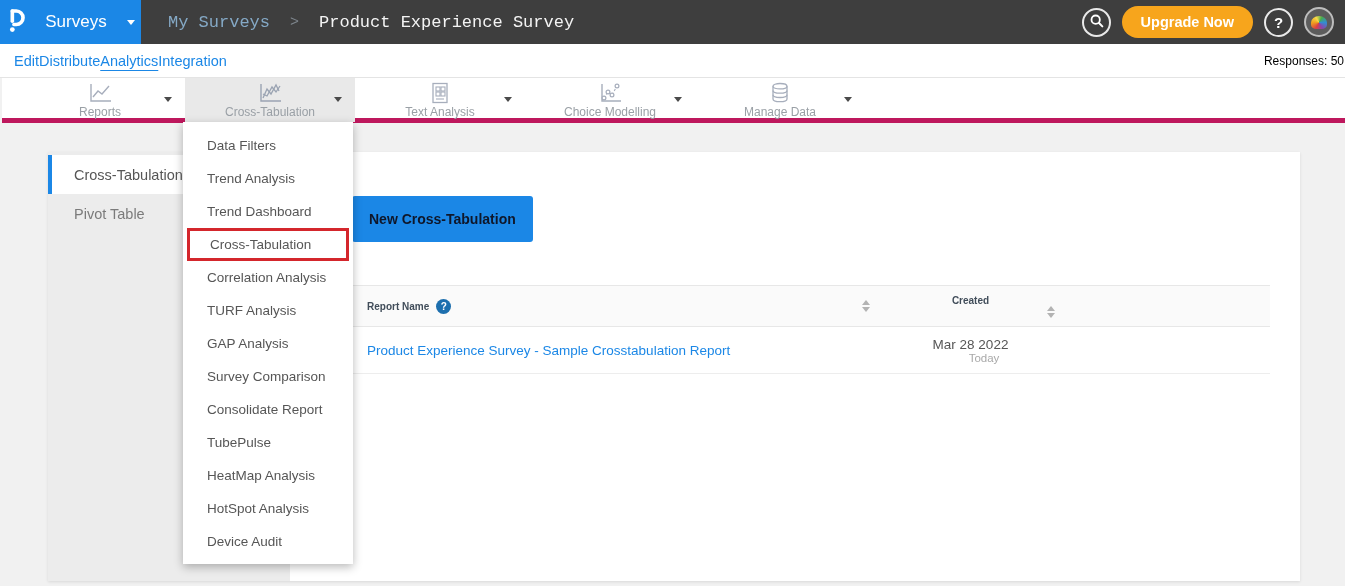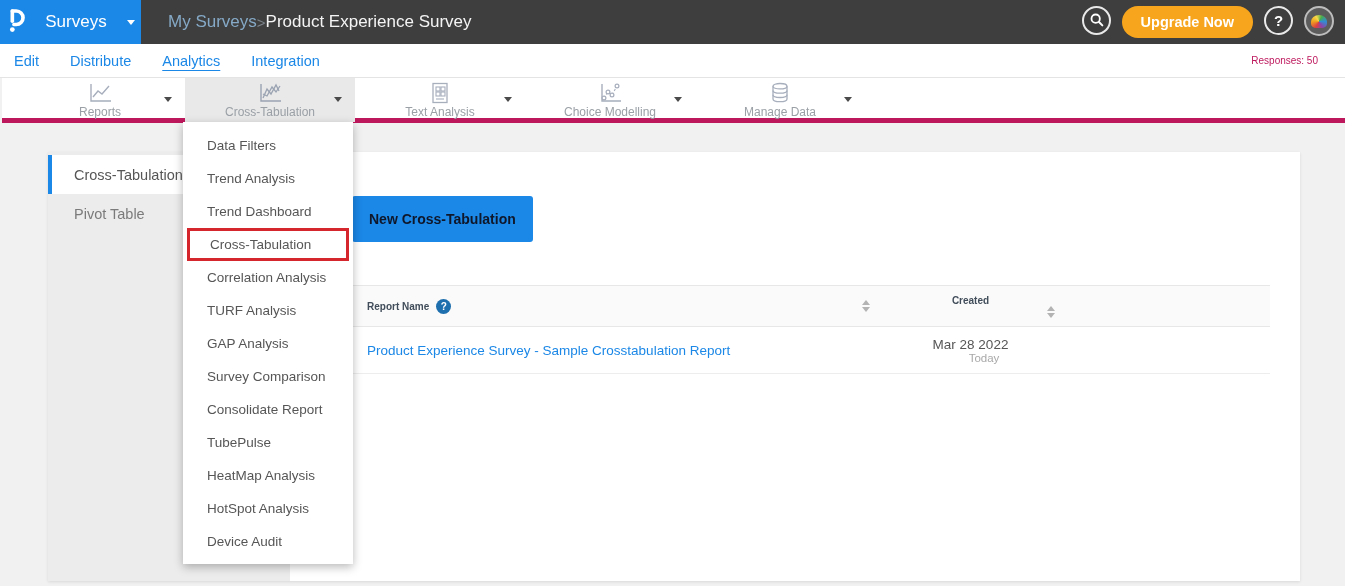--- a/index.html
+++ b/index.html
@@ -4,36 +4,36 @@
 <style>
   * { margin:0; padding:0; box-sizing:border-box; }
   html,body { width:1345px; height:586px; overflow:hidden; }
   body { font-family:"Liberation Sans", sans-serif; background:#f1f1f1; position:relative; }
 
   
   .topbar { position:absolute; left:0; top:0; width:1345px; height:44px; background:#3e3e3e; display:flex; align-items:center; z-index:10; }
   .logo-box { width:141px; height:44px; background:#1b87e6; display:flex; align-items:center; justify-content:center; gap:20px; cursor:pointer; }
   .logo-box .product { color:#fff; font-size:17px; }
   .caret-down { width:0; height:0; border-left:4.5px solid transparent; border-right:4.5px solid transparent; border-top:5px solid #fff; }
-  .breadcrumb { display:flex; align-items:center; gap:0; margin-left:27px; font-size:17px; }
+  .breadcrumb { display:flex; align-items:center; gap:20px; margin-left:27px; font-size:17px;font-family:Liberation Mono, monospace; }
   .bc-parent { color:#85a9c6; cursor:pointer; }
   .bc-sep { color:#7d858c; font-size:15px; }
   .bc-title { color:#f4f4f4; }
-  .topbar-right { margin-left:auto; display:flex; align-items:flex-start; gap:11px; margin-right:11px; }
+  .topbar-right { margin-left:auto; display:flex; align-items:center; gap:11px; margin-right:11px; }
   .circle-btn { width:29px; height:29px; border:2px solid #e9e9e9; border-radius:50%; display:flex; align-items:center; justify-content:center; color:#fff; font-weight:bold; font-size:15px; cursor:pointer; }
   .upgrade-btn { background:#f7a51c; color:#fff; font-size:14.5px; font-weight:bold; border:none; border-radius:16px; padding:8px 19px; cursor:pointer; }
   .avatar { width:30px; height:30px; border:2px solid #bdbdbd; border-radius:50%; background:#5c5c5c; display:flex; align-items:center; justify-content:center; cursor:pointer; }
   .avatar-swirl { width:16px; height:13px; border-radius:60% 60% 40% 40%; background:conic-gradient(from 210deg, #e43f3f, #f7a51c, #ffe24a, #47b04b, #2f8fd8, #8e44ad, #e43f3f); opacity:.95; }
 
   
   .navrow { position:absolute; left:0; top:44px; width:1345px; height:34px; background:#fff; border-bottom:1px solid #e4e4e4; display:flex; align-items:center; z-index:9; }
-  .navlinks { display:flex; gap:31px; padding-left:14px; }
+  .navlinks { display:flex; padding-left:14px; }
   .navlink { color:#1b87e6; font-size:14.5px; cursor:pointer; }
   .navlink.active { text-decoration:underline; text-underline-offset:4px; }
-  .responses { margin-left:auto; padding-right:27px; color:#be185d; font-size:10px; }
+  .responses { margin-left:auto; padding-right:1px; color:#000000; font-size:12px; }
 
   
   .toolbar { position:absolute; left:2px; top:78px; width:1345px; height:45px; background:#fff; border-bottom:5px solid #be185d; display:flex; padding-left:13px; z-index:8; }
   .tb-item { width:170px; height:44px; position:relative; display:flex; flex-direction:column; align-items:center; justify-content:center; cursor:pointer; }
   .tb-item.active { background:#e9e9e9; }
   .tb-label { font-size:12px; color:#9aa0a6; margin-top:1px; }
   .tb-caret { position:absolute; right:13px; top:19px; width:0; height:0; border-left:4.5px solid transparent; border-right:4.5px solid transparent; border-top:5.5px solid #4a4a4a; }
   .tb-icon svg { display:block; }
 
   

